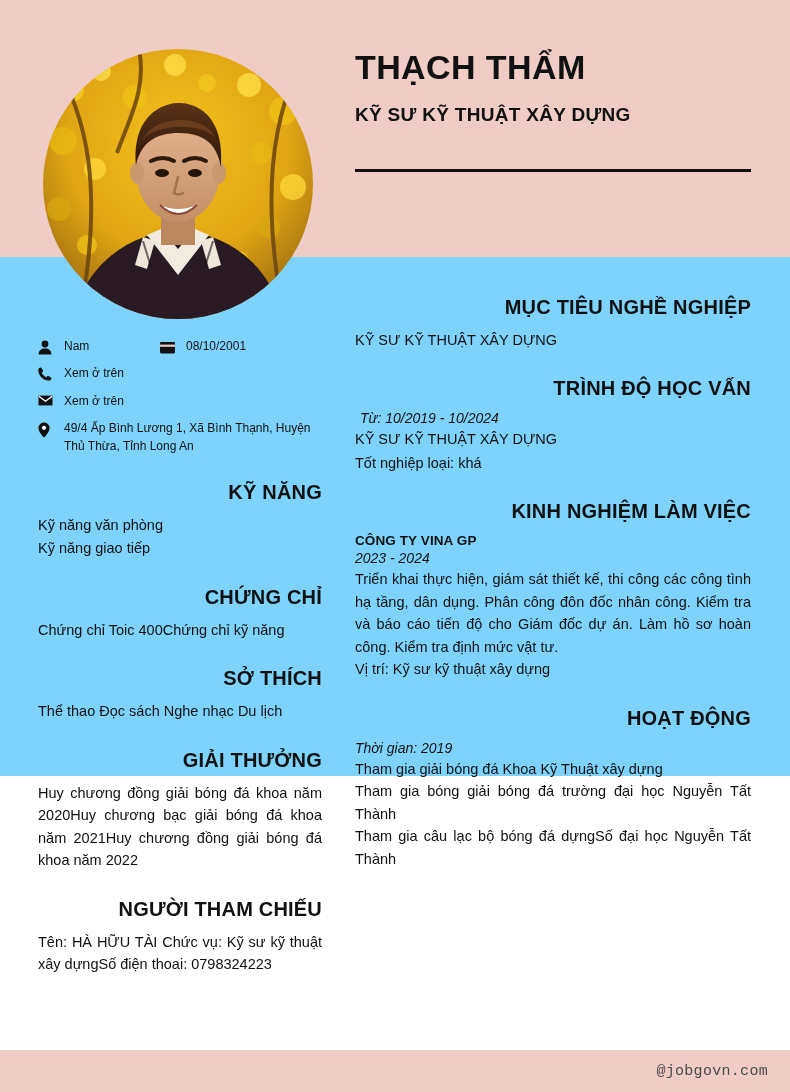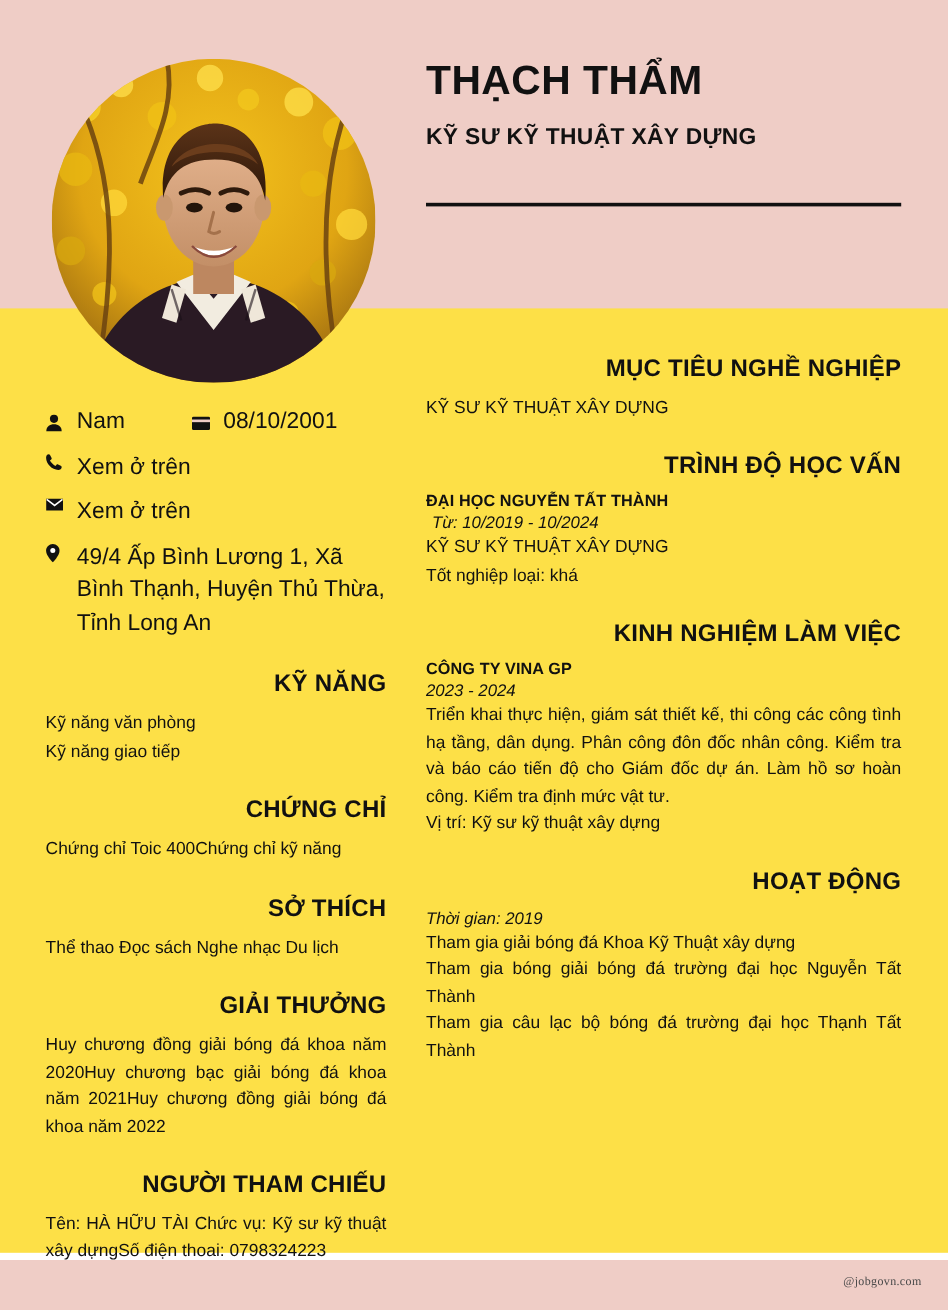--- a/index.html
+++ b/index.html
@@ -3,35 +3,35 @@
 <meta charset="utf-8">
 <style>
   * { margin:0; padding:0; box-sizing:border-box; }
   html, body {
     width:790px; height:1092px;
     background:#ffffff;
     font-family:"Liberation Sans", sans-serif;
     color:#111111;
     overflow:hidden;
   }
-  .page { position:relative; width:790px; height:1044px; background:#fde047; }
+  .page { position:relative; width:790px; height:776px; background:#7dd3fc; }
 
   
   .header-band {
     position:absolute; left:0; top:0; width:790px; height:257px;
     background:#efcdc6;
   }
   .footer-band {
     position:absolute; left:0; top:1050px; width:790px; height:42px;
     background:#efcdc6;
   }
   .watermark {
     position:absolute; right:22px; top:1063px;
-    font-family:Liberation Serif, serif;
-    font-size:10px; color:#4a4a4a; letter-spacing:.3px;
+    font-family:Liberation Mono, monospace;
+    font-size:15px; color:#4a4a4a; letter-spacing:.3px;
   }
 
   
   .name-block { position:absolute; left:355px; top:48px; width:400px; }
   .full-name {
     font-size:34px; font-weight:bold; letter-spacing:.4px;
     line-height:1.12; color:#111; white-space:nowrap;
   }
   .job-title {
     margin-top:18px; font-size:19px; font-weight:bold;
@@ -49,21 +49,21 @@
   }
   .photo svg { display:block; width:270px; height:270px; }
 
   
   .col-left  { position:absolute; left:38px;  top:338px; width:284px; }
   .col-right { position:absolute; left:355px; top:296px; width:396px; }
 
   
   .contact-row {
     display:flex; align-items:flex-start;
-    margin-bottom:10px; font-size:19px; line-height:1.45;
+    margin-bottom:10px; font-size:12px; line-height:1.45;
   }
   .contact-row .ic {
     flex:0 0 26px; display:flex; align-items:center; justify-content:flex-start;
     padding-top:2px;
   }
   .contact-row .ic svg { display:block; fill:#111; }
   .contact-row .tx { flex:1; }
   .contact-inline { display:flex; align-items:flex-start; width:100%; }
   .contact-inline .seg-a { flex:0 0 122px; display:flex; }
   .contact-inline .seg-b { flex:1; display:flex; }
@@ -245,34 +245,33 @@
     <h2 class="sec">NGƯỜI THAM CHIẾU</h2>
     <p class="body just">Tên: HÀ HỮU TÀI Chức vụ: Kỹ sư kỹ thuật xây dựngSố điện thoai: 0798324223</p>
   </div>
 
   <div class="col-right">
 
     <h2 class="sec">MỤC TIÊU NGHỀ NGHIỆP</h2>
     <p class="body">KỸ SƯ KỸ THUẬT XÂY DỰNG</p>
 
     <h2 class="sec">TRÌNH ĐỘ HỌC VẤN</h2>
-    <h3 class="sub">ĐẠI HỌC NGUYỄN TẤT THÀNH</h3>
     <div class="italic ital-ind">Từ: 10/2019 - 10/2024</div>
     <p class="body tight">KỸ SƯ KỸ THUẬT XÂY DỰNG</p>
     <p class="body">Tốt nghiệp loại: khá</p>
 
     <h2 class="sec">KINH NGHIỆM LÀM VIỆC</h2>
     <h3 class="sub">CÔNG TY VINA GP</h3>
     <div class="italic">2023 - 2024</div>
     <p class="body just">Triển khai thực hiện, giám sát thiết kế, thi công các công tình hạ tầng, dân dụng. Phân công đôn đốc nhân công. Kiểm tra và báo cáo tiến độ cho Giám đốc dự án.  Làm hồ sơ hoàn công. Kiểm tra định mức vật tư.</p>
     <p class="body tight">Vị trí: Kỹ sư kỹ thuật xây dựng</p>
 
     <h2 class="sec">HOẠT ĐỘNG</h2>
     <div class="italic">Thời gian: 2019</div>
     <p class="body just">Tham gia giải bóng đá Khoa Kỹ Thuật xây dựng</p>
     <p class="body just">Tham gia bóng giải bóng đá trường đại học Nguyễn Tất Thành</p>
-    <p class="body just">Tham gia câu lạc bộ bóng đá trường đại học Thạnh Tất Thành</p>
+    <p class="body just">Tham gia câu lạc bộ bóng đá dựngSố đại học Nguyễn Tất Thành</p>
   </div>
 
   <div class="footer-band"></div>
   <div class="watermark">@jobgovn.com</div>
 
 </div>
 
 </body></html>

